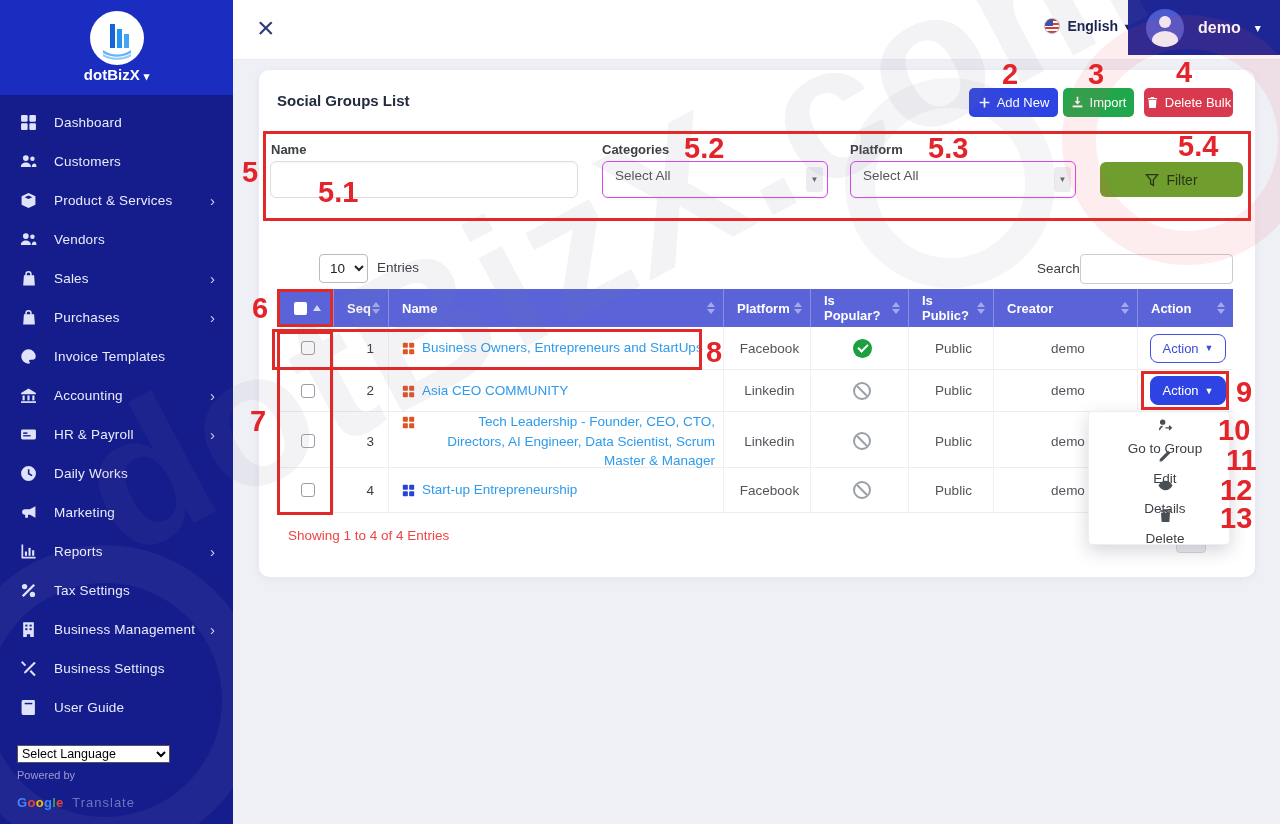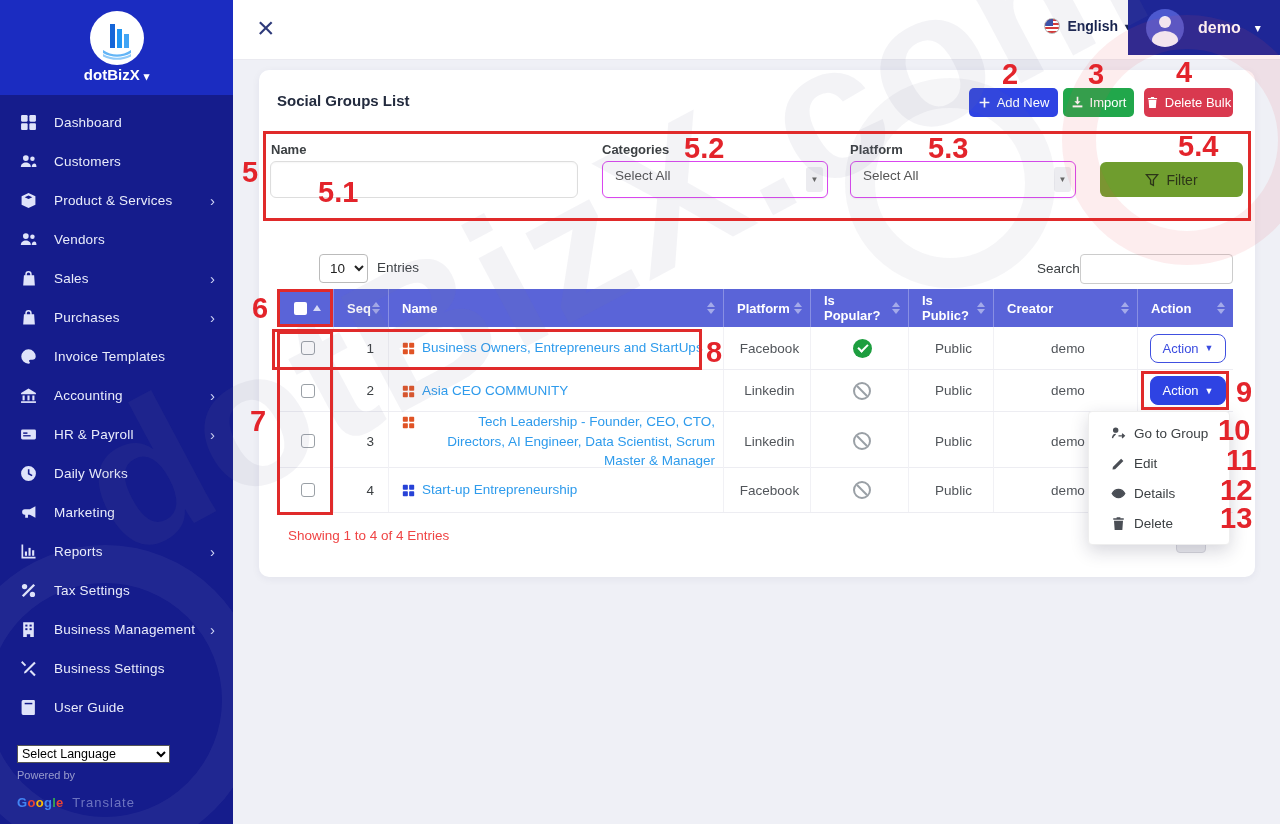--- a/index.html
+++ b/index.html
@@ -95,21 +95,21 @@
   .blocked::after { content:''; position:absolute; left:0px; top:6px; width:14px; height:2px; background:#9aa0a6; transform:rotate(45deg); }
   .act-btn { border-radius:8px; font-size:13px; font-family:inherit; padding:6px 11px; cursor:pointer; display:flex; align-items:center; gap:6px; }
   .act-outline { background:#fff; border:1px solid #4050e0; color:#3b4ce0; }
   .act-filled { background:#2e43e3; border:1px solid #2e43e3; color:#fff; }
   .act-caret { font-size:9px; }
   .tbl-summary { position:absolute; left:29px; top:458px; font-size:13.5px; color:#ef4444; }
   .pag-stub { position:absolute; left:917px; top:461px; width:30px; height:22px; background:#ececf0; border:1px solid #d5d5dc; border-radius:4px; z-index:2; }
 
   
   .dropdown { position:absolute; left:1088px; top:411px; width:142px; height:134px; background:#fff; border:1px solid #eee; border-radius:4px; box-shadow:0 6px 18px rgba(30,30,60,.18); z-index:8; padding:6px 0; }
-  .dd-item { height:30px; display:flex; align-items:center; gap:8px; padding:0 10px 0 22px; font-size:13.5px; color:#3c4043; cursor:pointer; }
+  .dd-item { height:30px; display:flex; align-items:center; gap:8px; padding:0 10px 0 22px; font-size:13.5px; color:#3c4043; cursor:pointer;flex-direction:column; }
   .dd-item .icn { width:15px; height:15px; color:#4a4e55; flex:0 0 15px; }
 
   
   .ann-box { position:absolute; border:3px solid #e02a2a; z-index:10; pointer-events:none; }
   .ann-num { position:absolute; color:#e3242b; font-size:29px; font-weight:bold; z-index:11; pointer-events:none; line-height:1; }
 </style>
 </head>
 <body>
 
 <div class="root">

